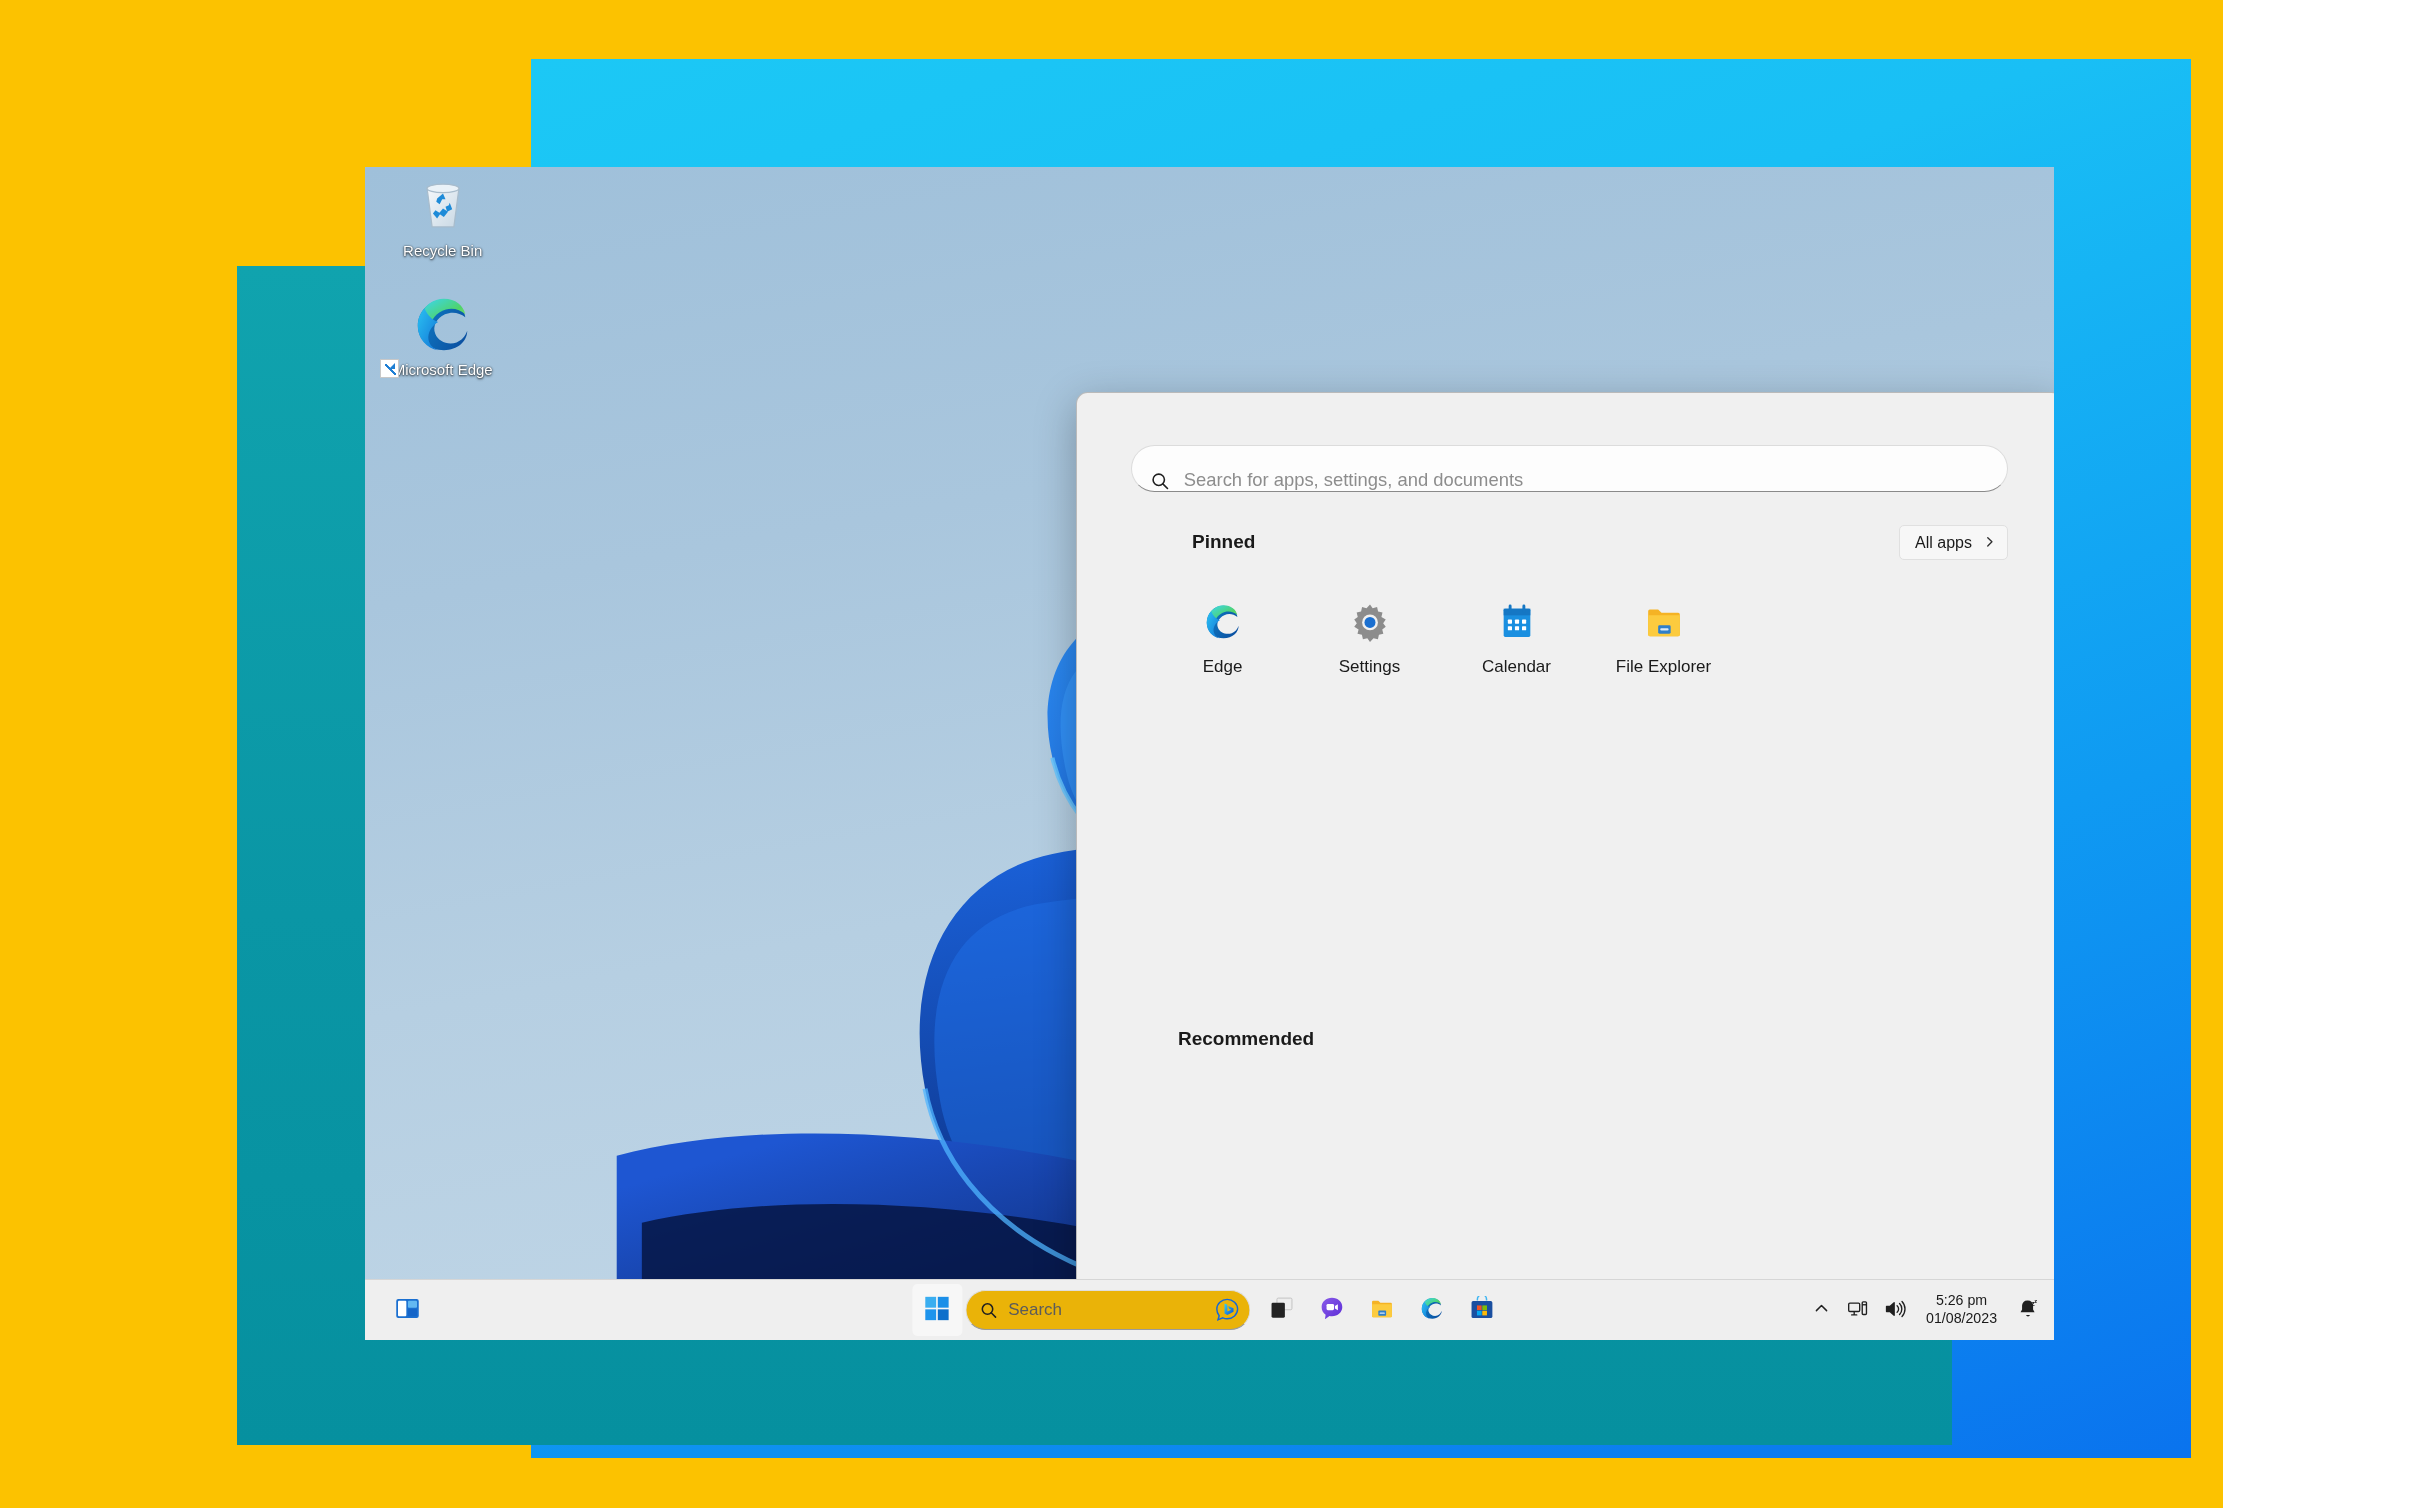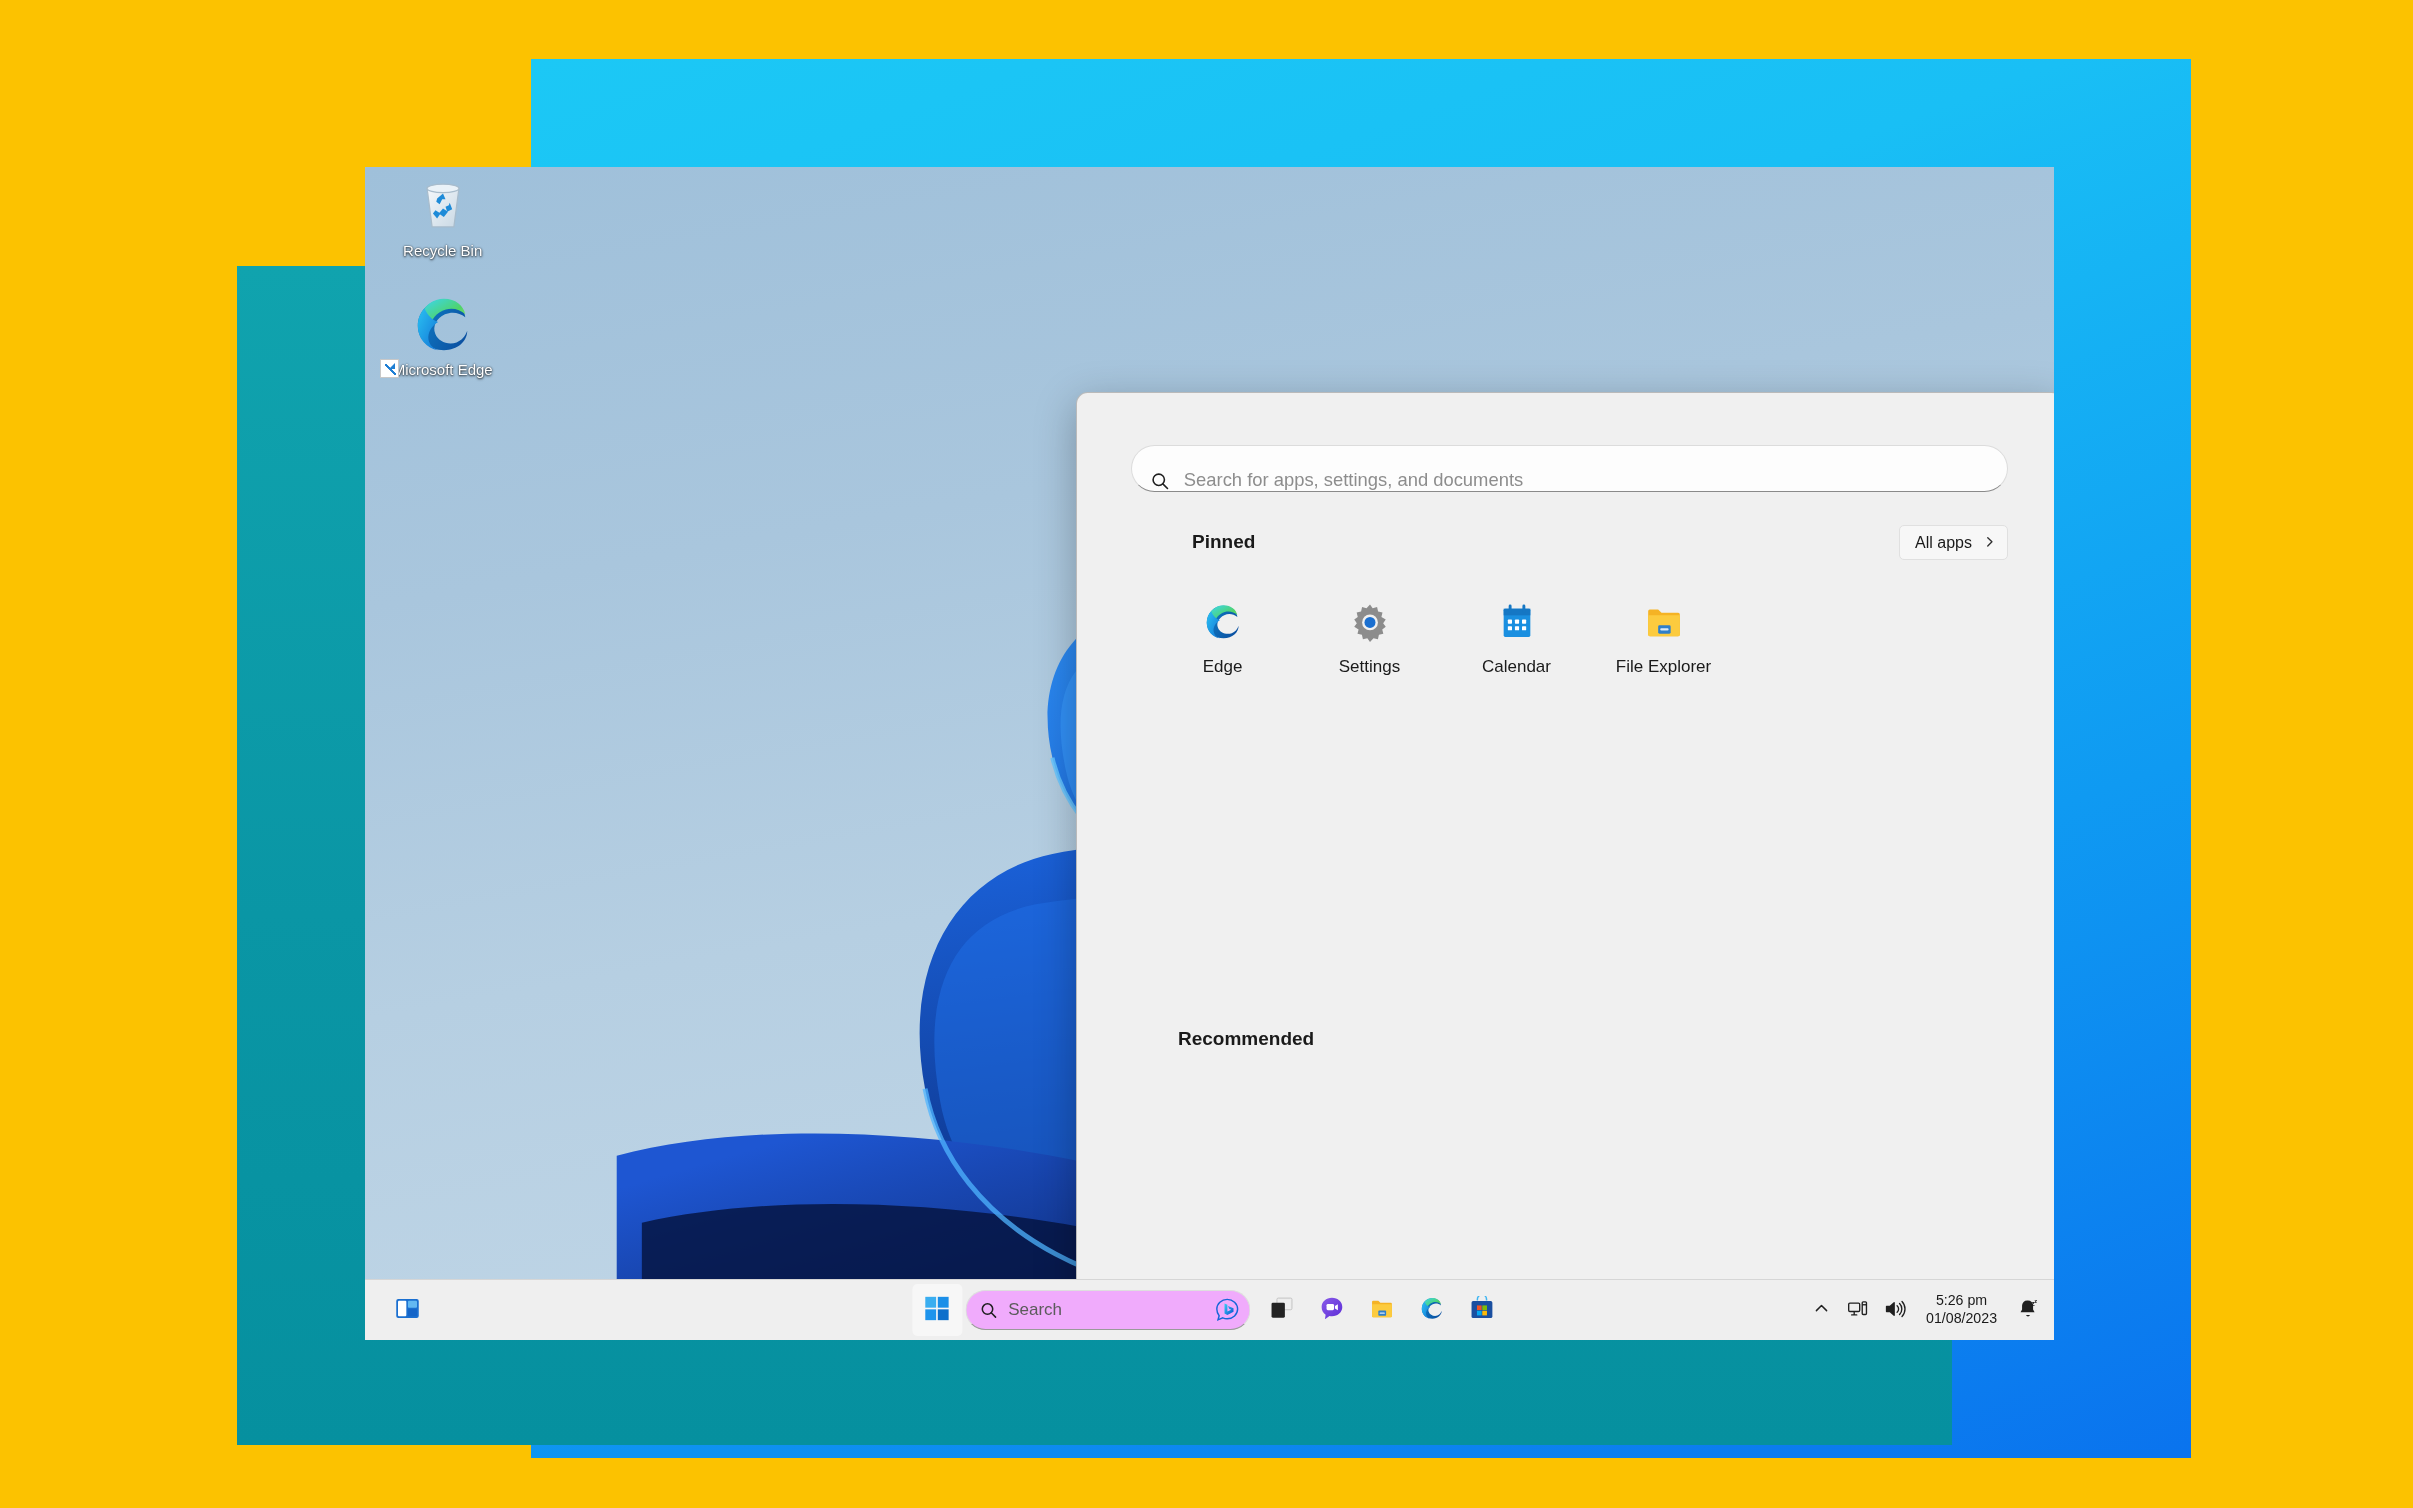--- a/index.html
+++ b/index.html
@@ -6,21 +6,21 @@
     margin: 0;
     padding: 0;
     width: 2413px;
     height: 1508px;
     overflow: hidden;
     font-family: "Liberation Sans", sans-serif;
   }
 
   #stage {
     position: relative;
-    width: 2413px;
+    width: 2223px;
     height: 1508px;
     background: #FCC200;
     overflow: hidden;
   }
 
   
   .block-cyan {
     position: absolute;
     left: 531px;
     top: 59px;
@@ -233,21 +233,21 @@
   .tb-btn {
     width: 50px; height: 52px;
     display: flex; align-items: center; justify-content: center;
     border-radius: 5px;
     cursor: pointer;
   }
   .tb-start { background: #F7F7F7; }
   .tb-search {
     width: 285px; height: 40px;
     margin: 0 6.7px 0 3.4px;
-    background: #f0abfc;
+    background: #eab308;
     border: 0.8px solid #DEDEDE;
     border-bottom-color: #9A9A9A;
     border-radius: 20px;
     display: flex;
     align-items: center;
     box-sizing: border-box;
     cursor: text;
   }
   .tb-search .mag { margin-left: 13.4px; margin-right: 10px; display: flex; }
   .tb-search .txt { font-size: 17px; color: #5b5b5b; flex: 1 1 auto; }

